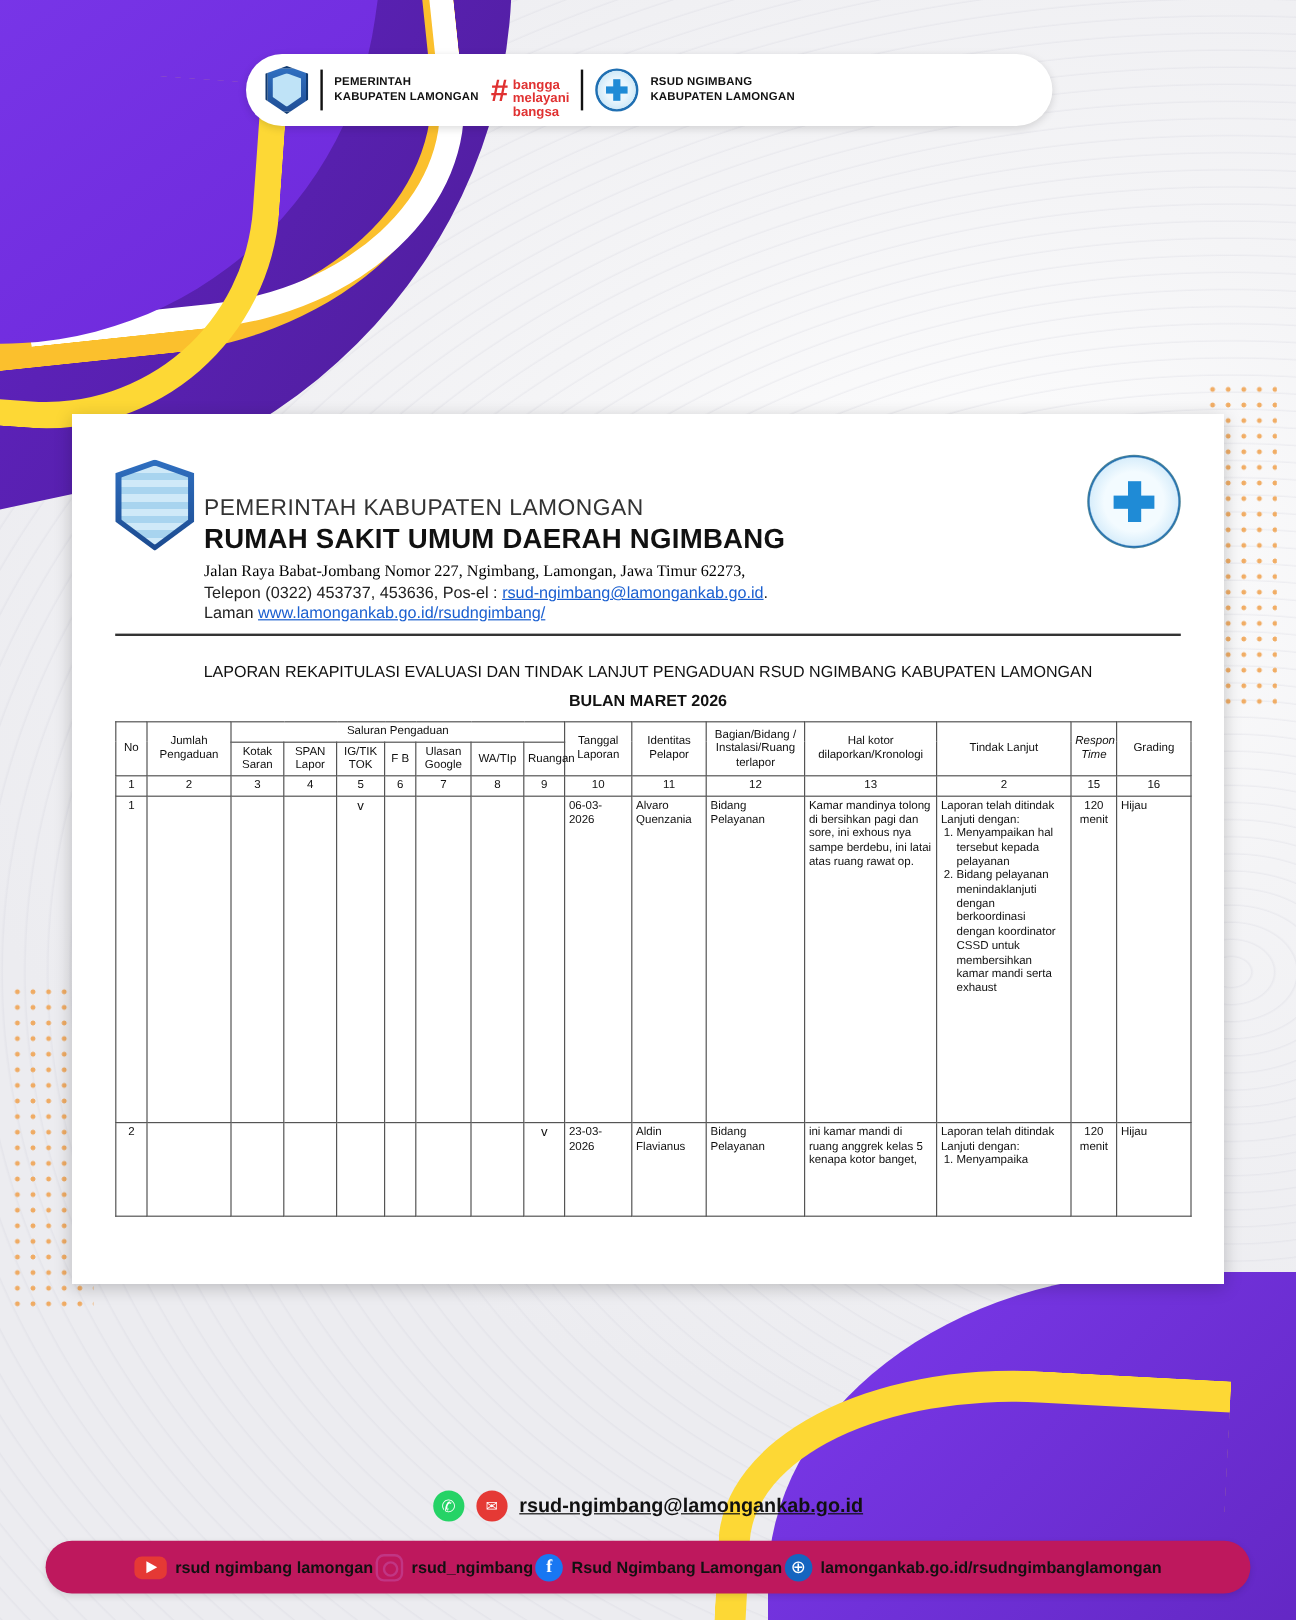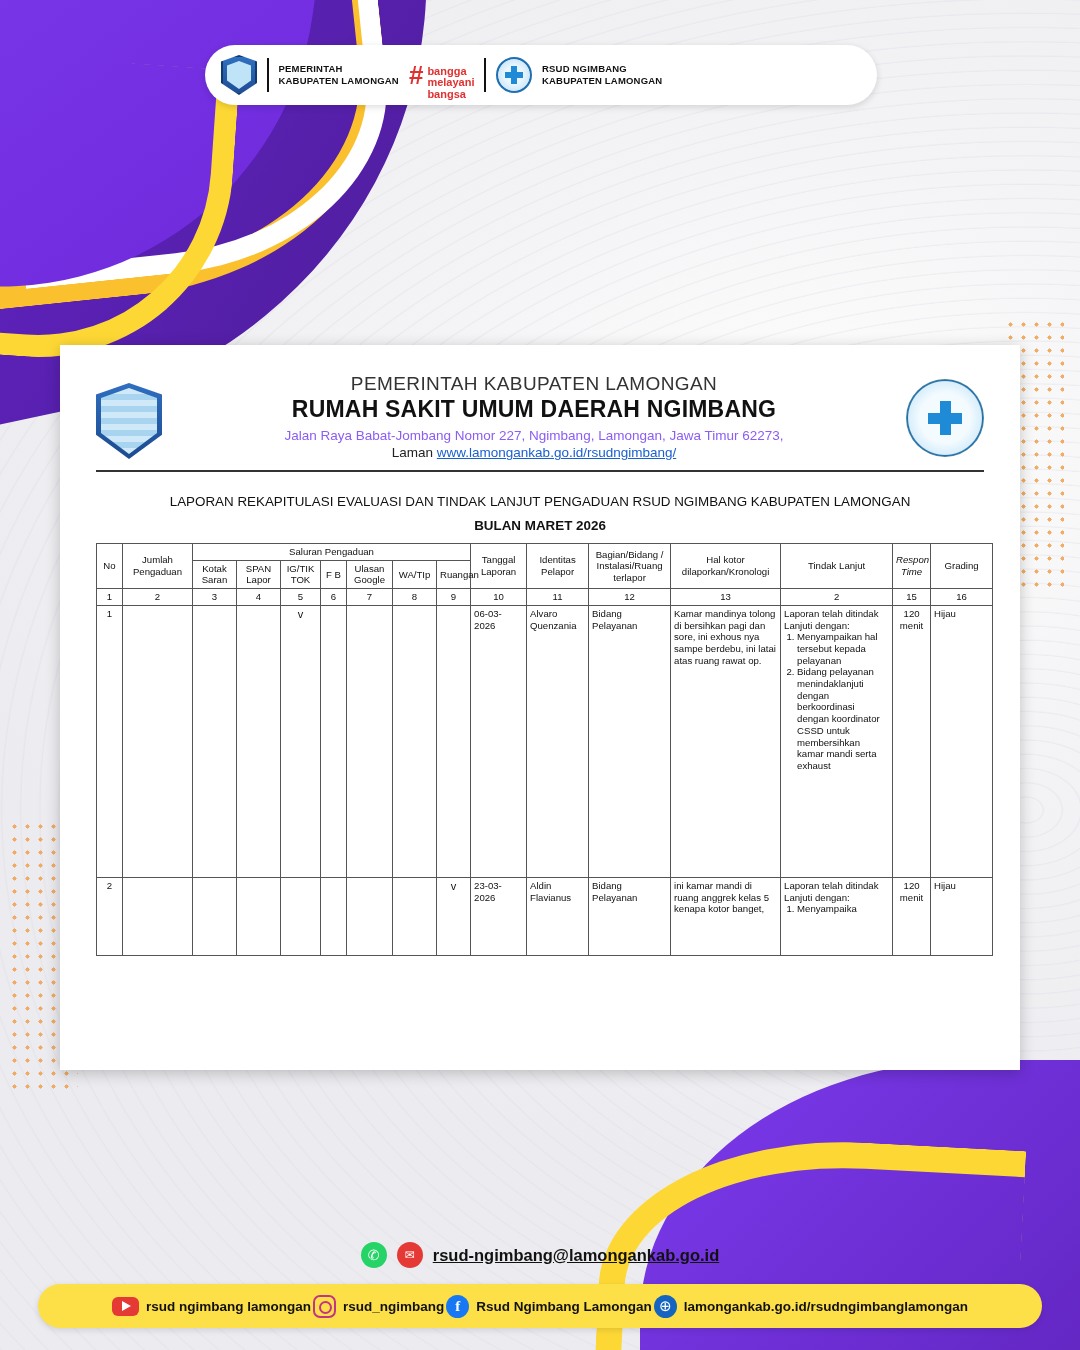--- a/index.html
+++ b/index.html
@@ -139,24 +139,24 @@
     width:66px; height:76px; flex:0 0 auto; margin-top:10px;
     background:linear-gradient(#2f6fc0,#1b4a8f);
     clip-path:polygon(50% 0,100% 15%,100% 68%,50% 100%,0 68%,0 15%);
     position:relative;
   }
   .kop-crest:after{
     content:""; position:absolute; inset:5px;
     background:repeating-linear-gradient(#cfe9f8,#cfe9f8 6px,#a8d4ef 6px,#a8d4ef 12px);
     clip-path:polygon(50% 0,100% 15%,100% 68%,50% 100%,0 68%,0 15%);
   }
-  .kop-text { flex:1; text-align:center; padding:0 8px; }
+  .kop-text { flex:1; text-align:left; padding:0 8px;margin-top:40px; }
   .kop-l1 { font-size:19px; color:#333; letter-spacing:.4px; }
   .kop-l2 { font-size:23px; font-weight:bold; color:#111; letter-spacing:.2px; margin-top:1px; }
-  .kop-l3 { font-size:13.5px; color:#8b5cf6; margin-top:5px; }
+  .kop-l3 { font-size:13.5px; color:#000000; margin-top:5px;font-family:Liberation Serif, serif; }
   .kop-l4 { font-size:13.5px; color:#222; margin-top:2px; }
   .kop-l5 { font-size:13.5px; color:#222; margin-top:2px; }
   .lnk { color:#1a5fd0; text-decoration:underline; }
   .kop-logo2 {
     width:78px; height:78px; flex:0 0 auto; margin-top:6px; border-radius:50%;
     background:radial-gradient(circle,#f3fbff 45%,#d9eefb 66%,#1f6fb2 68%,#f7d64a 78%,#1f6fb2 88%);
     position:relative;
   }
   .kop-logo2:after{
     content:""; position:absolute; left:50%; top:50%; transform:translate(-50%,-50%);
@@ -197,21 +197,21 @@
   .cp-mail { font-size:16.5px; font-weight:bold; color:#111; text-decoration:underline; }
   .ico-circle {
     width:26px; height:26px; border-radius:50%; display:inline-flex;
     align-items:center; justify-content:center; color:#fff; font-size:14px; flex:0 0 auto;
   }
   .ico-wa { background:#25d366; }
   .ico-mail { background:#e53935; font-size:12px; }
 
   .social-bar {
     position:absolute; left:38px; bottom:22px; width:1004px; height:44px;
-    background:#fde047; border-radius:22px;
+    background:#be185d; border-radius:22px;
     display:flex; align-items:center; justify-content:center; gap:2px;
     box-shadow:0 2px 6px rgba(0,0,0,.12);
   }
   .social-item { display:flex; align-items:center; gap:7px; }
   .social-item .label { font-size:13.5px; font-weight:bold; color:#111; }
   .ico-yt { width:27px; height:19px; border-radius:6px; background:#e53935; position:relative; }
   .ico-yt:after{ content:""; position:absolute; left:10px; top:4.5px; border-left:9px solid #fff; border-top:5px solid transparent; border-bottom:5px solid transparent; }
   .ico-ig { width:23px; height:23px; border-radius:7px; border:2.6px solid #c13584; position:relative; }
   .ico-ig:after{ content:""; position:absolute; left:4px; top:4px; width:9px; height:9px; border-radius:50%; border:2.4px solid #c13584; }
   .ico-fb { width:23px; height:23px; border-radius:50%; background:#1877f2; color:#fff; font-weight:bold; font-size:15px; display:flex; align-items:center; justify-content:center; font-family:"Liberation Serif", serif; }
@@ -257,20 +257,23 @@
 
 <div class="sheet">
   <div class="sheet-inner">
 
     <div class="kop">
       <div class="kop-crest"></div>
       <div class="kop-text">
         <div class="kop-l1">PEMERINTAH KABUPATEN LAMONGAN</div>
         <div class="kop-l2">RUMAH SAKIT UMUM DAERAH NGIMBANG</div>
         <div class="kop-l3">Jalan Raya Babat-Jombang Nomor 227, Ngimbang, Lamongan, Jawa Timur 62273,</div>
+        <div class="kop-l4">
+          <span>Telepon (0322) 453737, 453636, Pos-el : </span><a class="lnk" href="#">rsud-ngimbang@lamongankab.go.id</a><span>.</span>
+        </div>
         <div class="kop-l5">
           <span>Laman </span><a class="lnk" href="#">www.lamongankab.go.id/rsudngimbang/</a>
         </div>
       </div>
       <div class="kop-logo2"></div>
     </div>
     <hr class="kop-rule">
 
     <div class="doc-title">LAPORAN REKAPITULASI EVALUASI DAN TINDAK LANJUT PENGADUAN RSUD NGIMBANG KABUPATEN LAMONGAN</div>
     <div class="doc-sub">BULAN MARET 2026</div>

